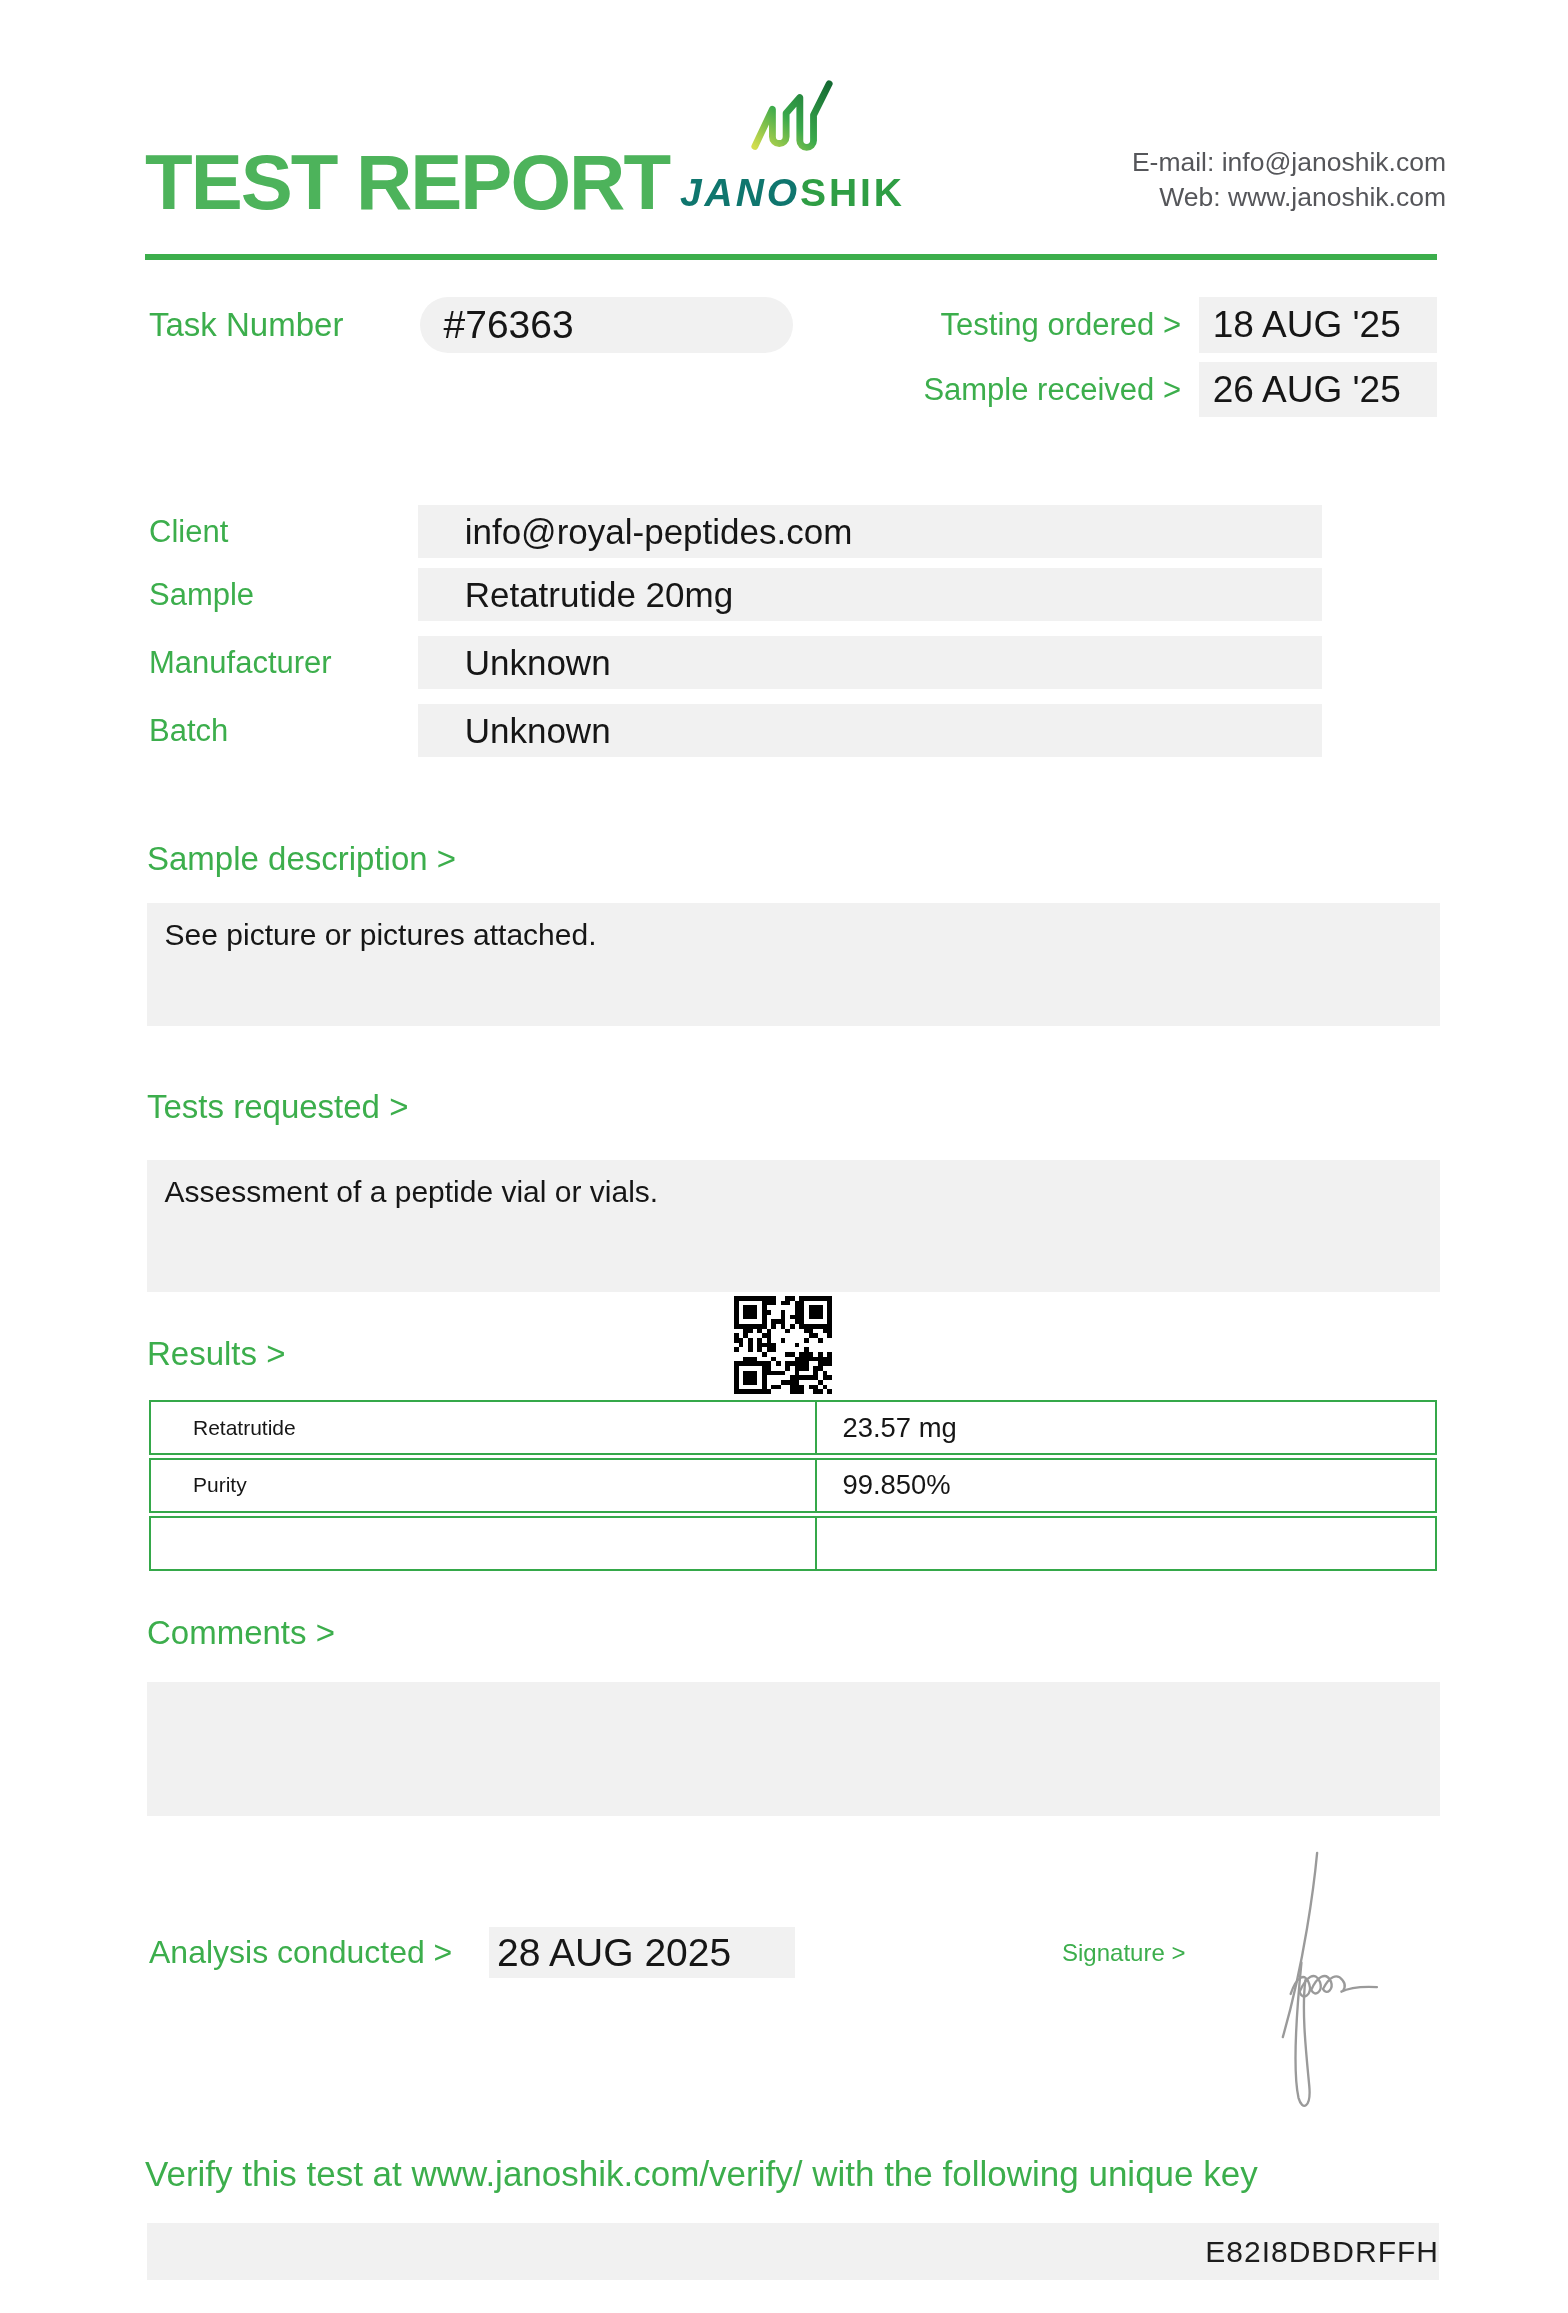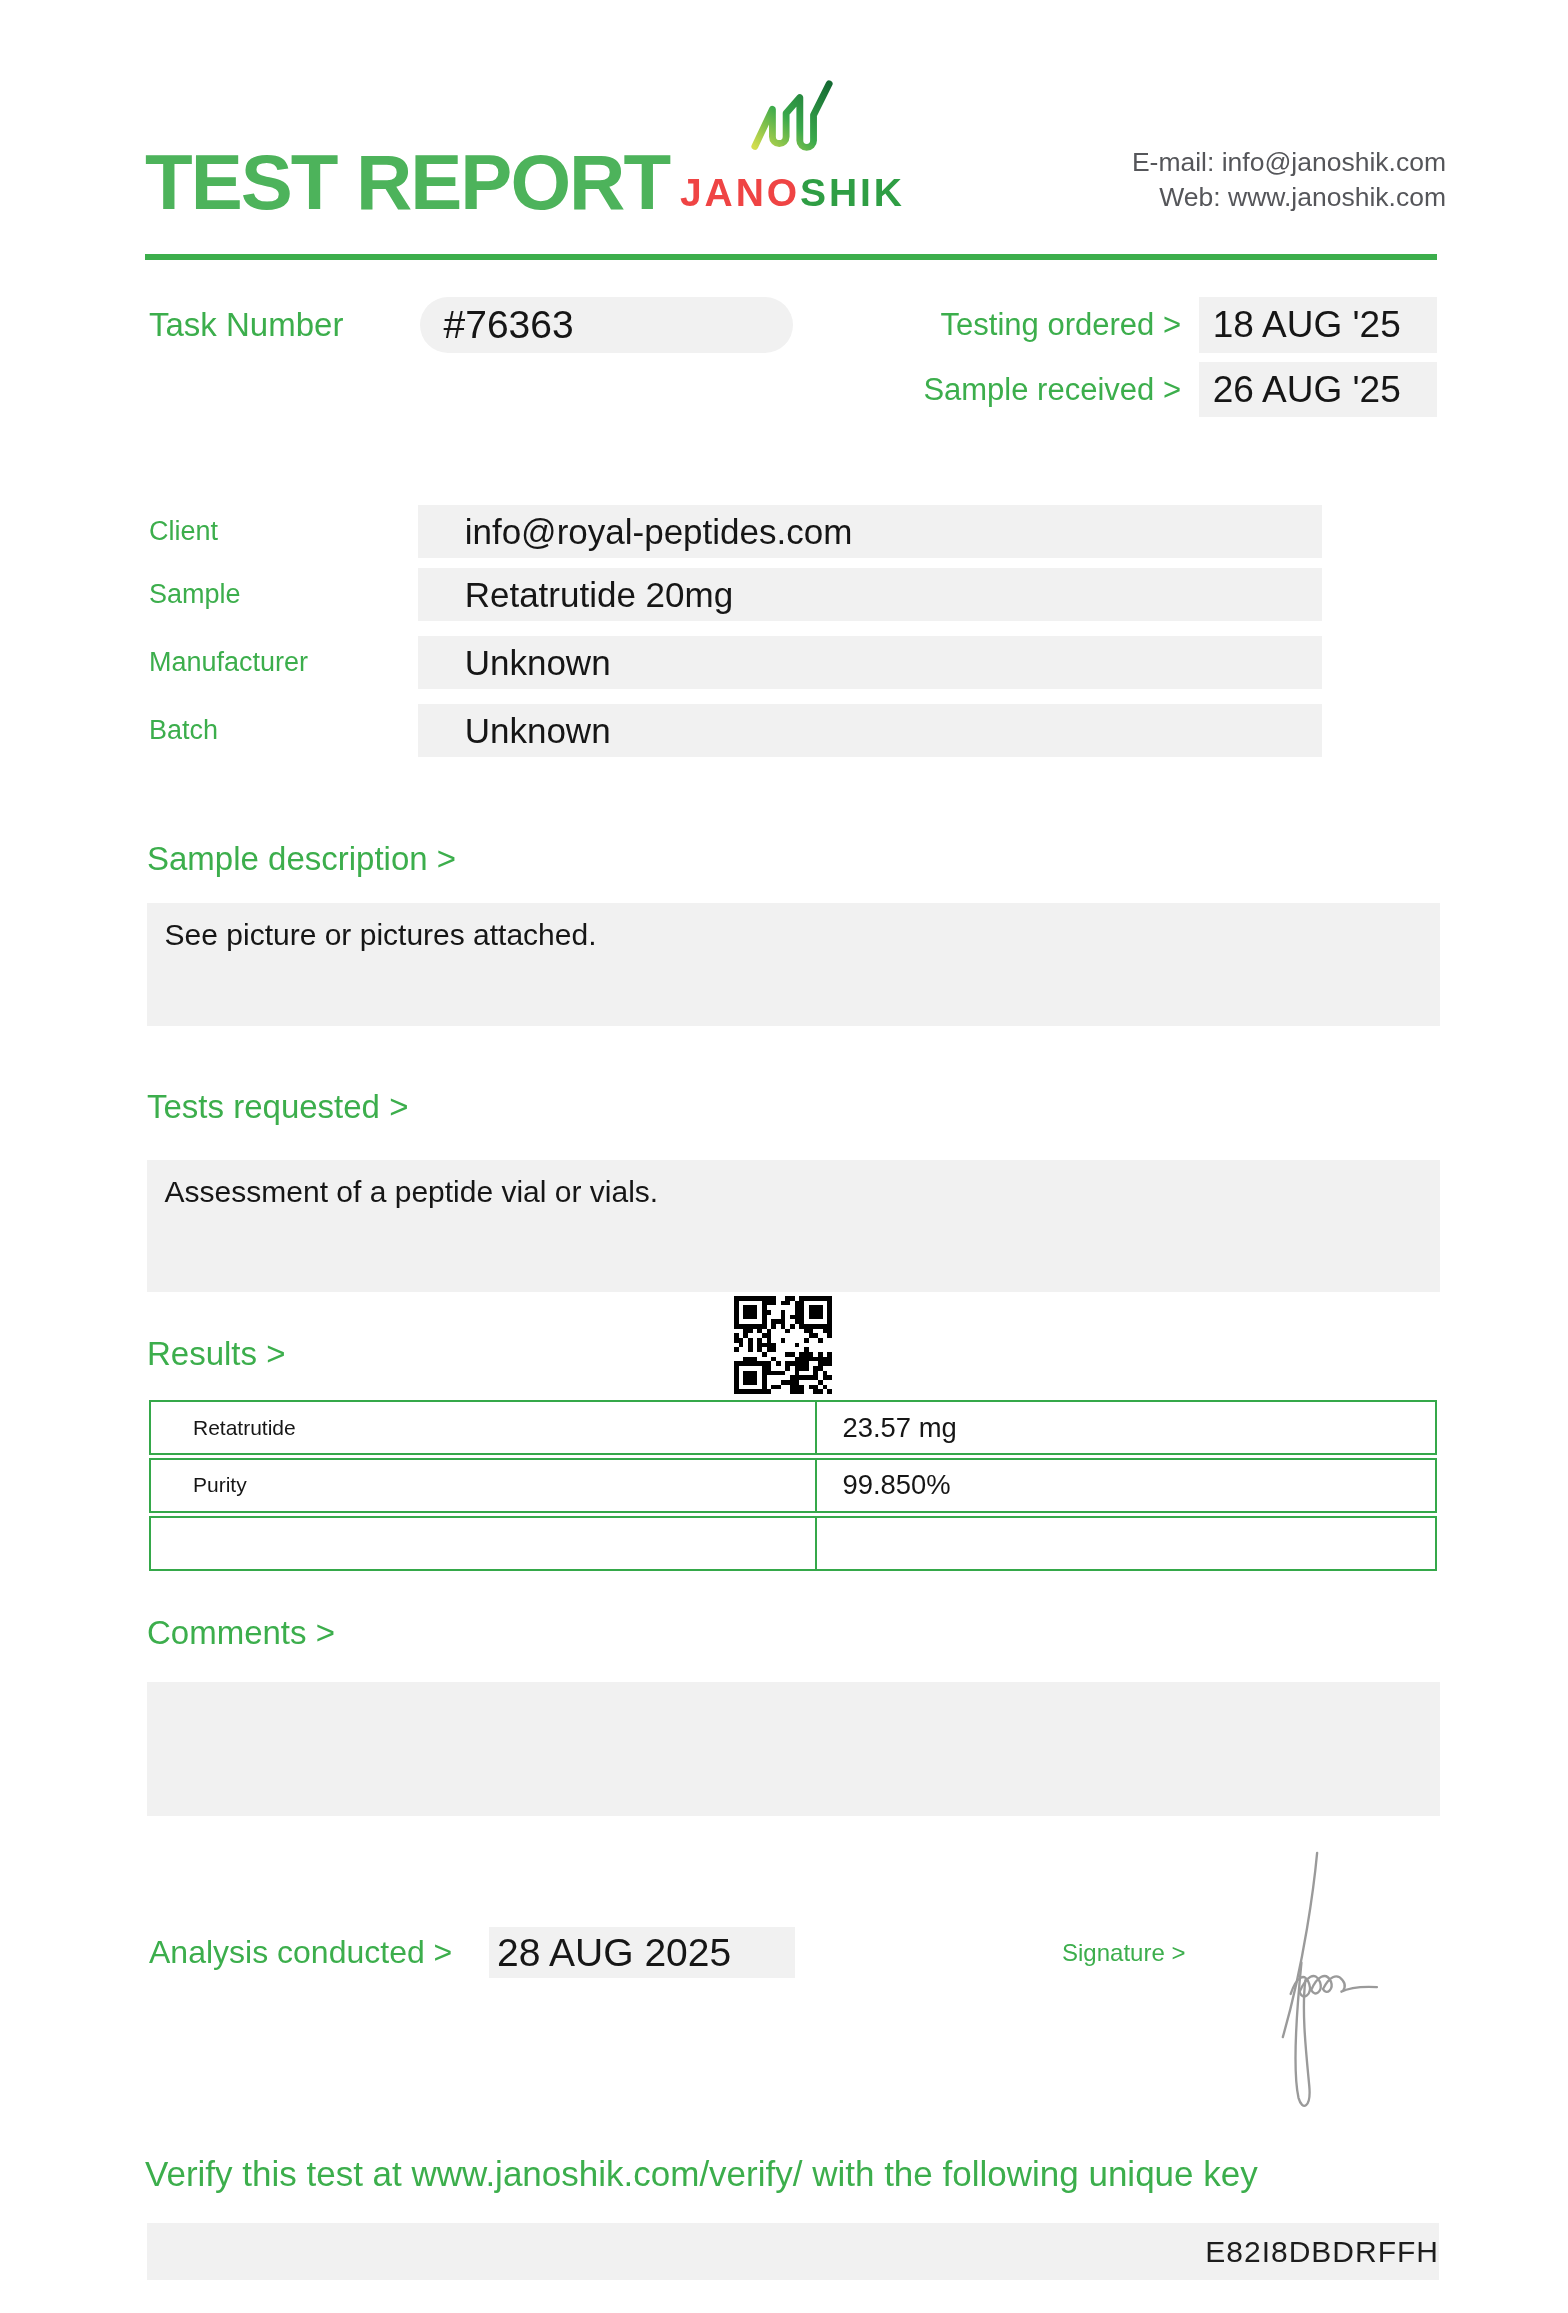--- a/index.html
+++ b/index.html
@@ -35,21 +35,21 @@
     font-weight: 700;
     white-space: nowrap;
   }
   .brand-logo { left: 743px; top: 76px; }
   .brand-wordmark {
     left: 680px; top: 171px;
     font-size: 39px; line-height: 43px;
     font-weight: 700; letter-spacing: 2.9px;
     white-space: nowrap;
   }
-  .brand-word-dark { color: #ef4444; }
+  .brand-word-dark { color: #0f766e; font-style: italic; }
   .brand-word-accent { color: #2f9e44; }
   .contact-block {
     right: 122px; top: 145px;
     text-align: right;
     font-size: 26.5px; line-height: 35px;
     color: var(--muted-gray);
     white-space: nowrap;
   }
   .header-divider {
     left: 145px; top: 254px;
@@ -75,21 +75,21 @@
   .task-box { left: 420px; top: 297px; width: 373px; height: 56px; border-radius: 28px; }
   .task-box .value-text { font-size: 39px; line-height: 56px; padding-left: 23.5px; display: block; }
 
   .right-label { right: 387px; top: 297px; line-height: 56px; font-size: 31px; text-align: right; width: 412px; }
   .right-label.row2 { top: 362px; line-height: 55px; }
   .date-box { left: 1199px; top: 297px; width: 238px; height: 56px; }
   .date-box.row2 { top: 362px; height: 55px; }
   .date-box .value-text { font-size: 37px; line-height: 56px; padding-left: 13.7px; display: block; }
   .date-box.row2 .value-text { line-height: 55px; }
 
-  .detail-label { left: 149px; font-size: 27px; line-height: 53px; }
+  .detail-label { left: 149px; font-size: 31px; line-height: 53px; }
   .detail-box { left: 418px; width: 904px; height: 53px; padding-left: 31px; }
   .detail-box .value-text { font-size: 35px; line-height: 53px; padding-left: 15.7px; display: block; }
 
   .section-heading { left: 147px; font-size: 33px; line-height: 39px; }
 
   .desc-box { left: 147px; top: 903px; width: 1293px; height: 123px; }
   .tests-box { left: 147px; top: 1160px; width: 1293px; height: 132px; }
   .note-text {
     font-size: 30px; line-height: 31px;
     color: var(--text-dark);

